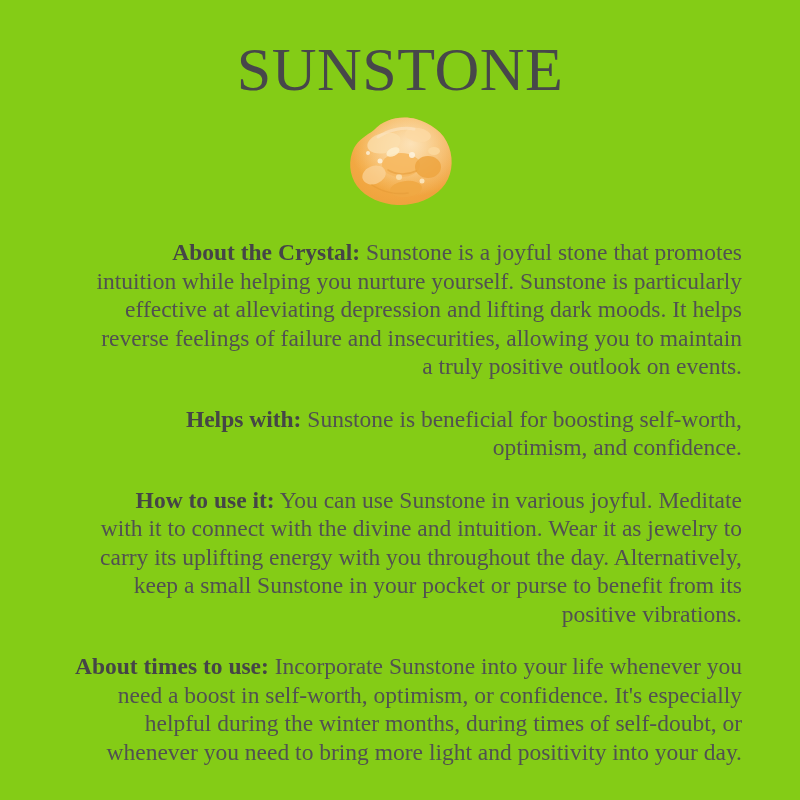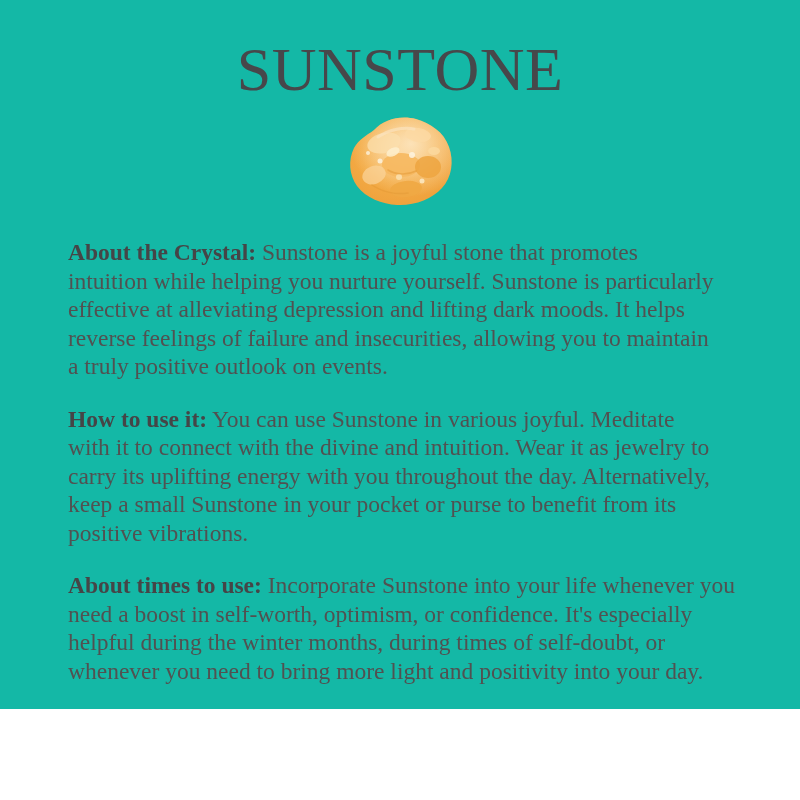--- a/index.html
+++ b/index.html
@@ -3,22 +3,22 @@
 <meta charset="utf-8">
 <style>
   html, body {
     margin: 0;
     padding: 0;
     background: #ffffff;
   }
   .page {
     position: relative;
     width: 800px;
-    height: 709px;
-    background: #14b8a6;
+    height: 800px;
+    background: #84cc16;
     overflow: hidden;
     font-family: "Liberation Serif", "DejaVu Serif", serif;
   }
   .title {
     margin: 0;
     padding-top: 33px;
     text-align: center;
     font-size: 62px;
     line-height: 72px;
     font-weight: 400;
@@ -29,20 +29,21 @@
     margin: 10px auto 0 auto;
     width: 113px;
     height: 92px;
   }
   .content {
     margin-top: 31px;
     padding: 0 58px 0 68px;
     color: #515151;
     font-size: 23.5px;
     line-height: 28.5px;
+    text-align: right;
   }
   .para {
     margin: 0 0 24px 0;
     white-space: pre-line;
   }
   .para .label {
     font-weight: 700;
     color: #454547;
   }
 </style>
@@ -89,20 +90,22 @@
   </div>
 
   <main class="content">
 
     <p class="para"><b class="label">About the Crystal:</b><span> Sunstone is a joyful stone that promotes
 intuition while helping you nurture yourself. Sunstone is particularly
 effective at alleviating depression and lifting dark moods. It helps
 reverse feelings of failure and insecurities, allowing you to maintain
 a truly positive outlook on events.</span></p>
 
+    <p class="para"><b class="label">Helps with:</b><span> Sunstone is beneficial for boosting self-worth,
+optimism, and confidence.</span></p>
 
     <p class="para"><b class="label">How to use it:</b><span> You can use Sunstone in various joyful. Meditate
 with it to connect with the divine and intuition. Wear it as jewelry to
 carry its uplifting energy with you throughout the day. Alternatively,
 keep a small Sunstone in your pocket or purse to benefit from its
 positive vibrations.</span></p>
 
     <p class="para"><b class="label">About times to use:</b><span> Incorporate Sunstone into your life whenever you
 need a boost in self-worth, optimism, or confidence. It's especially
 helpful during the winter months, during times of self-doubt, or

